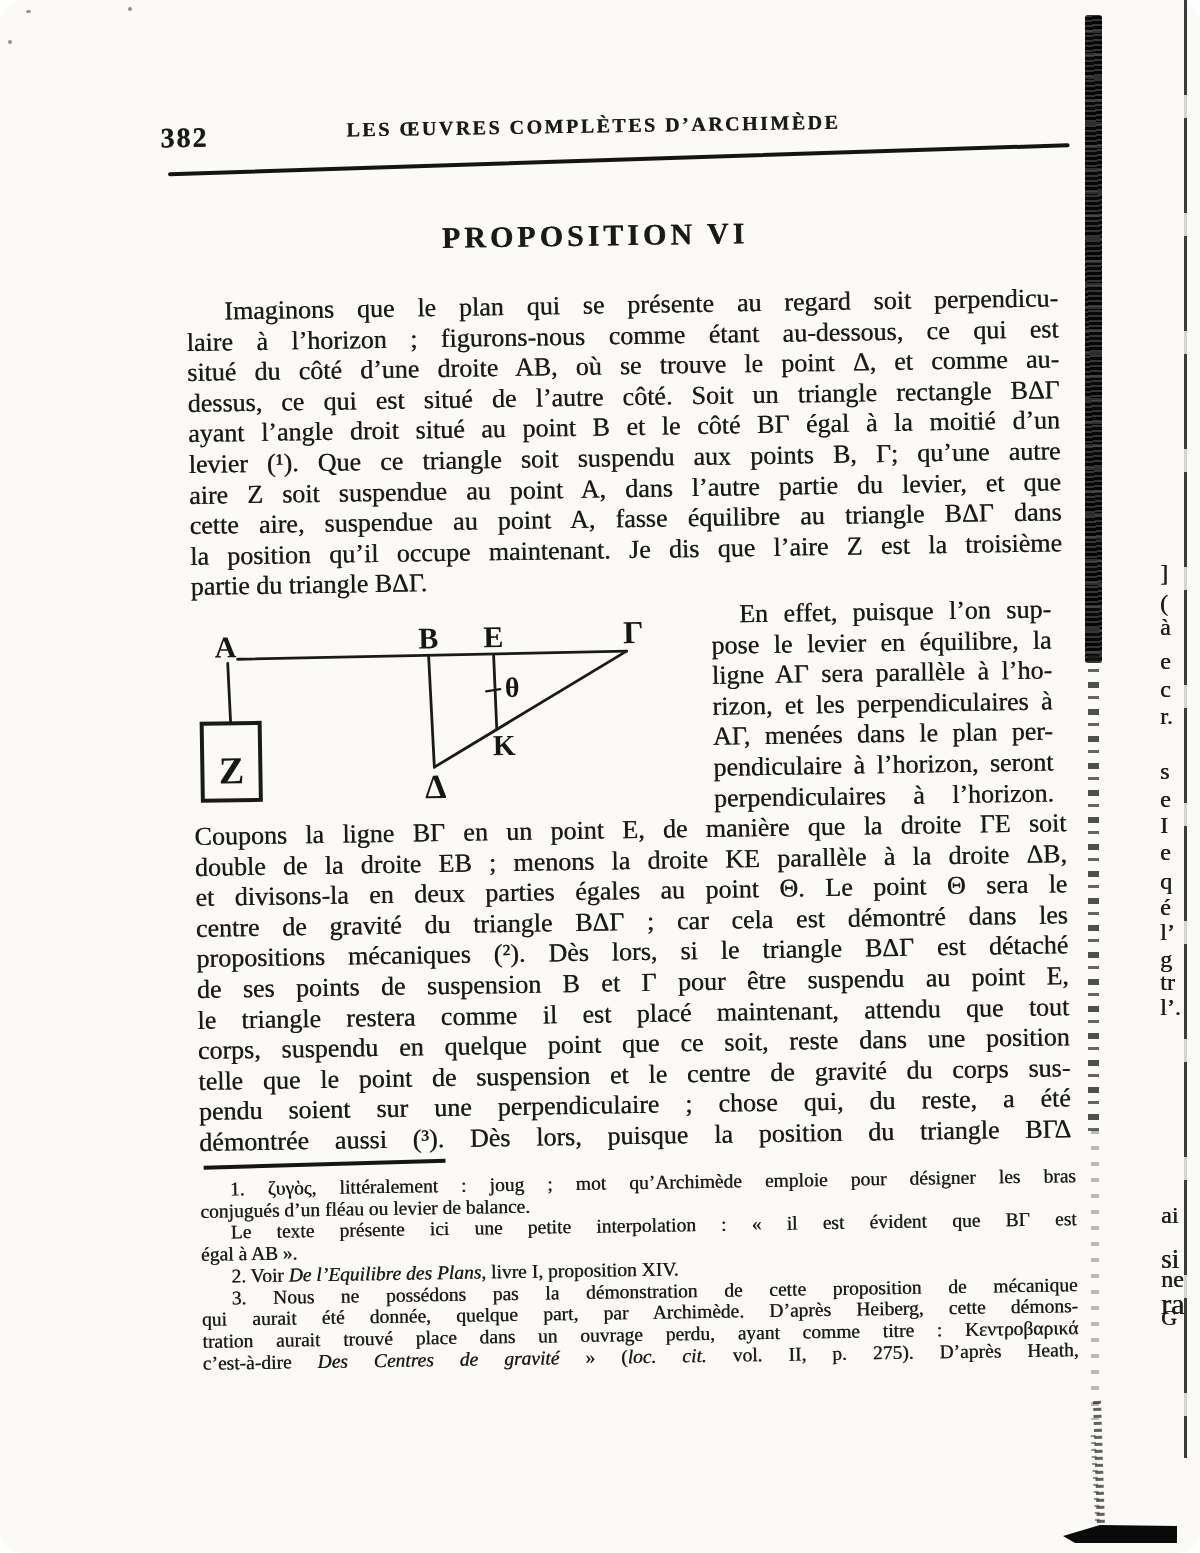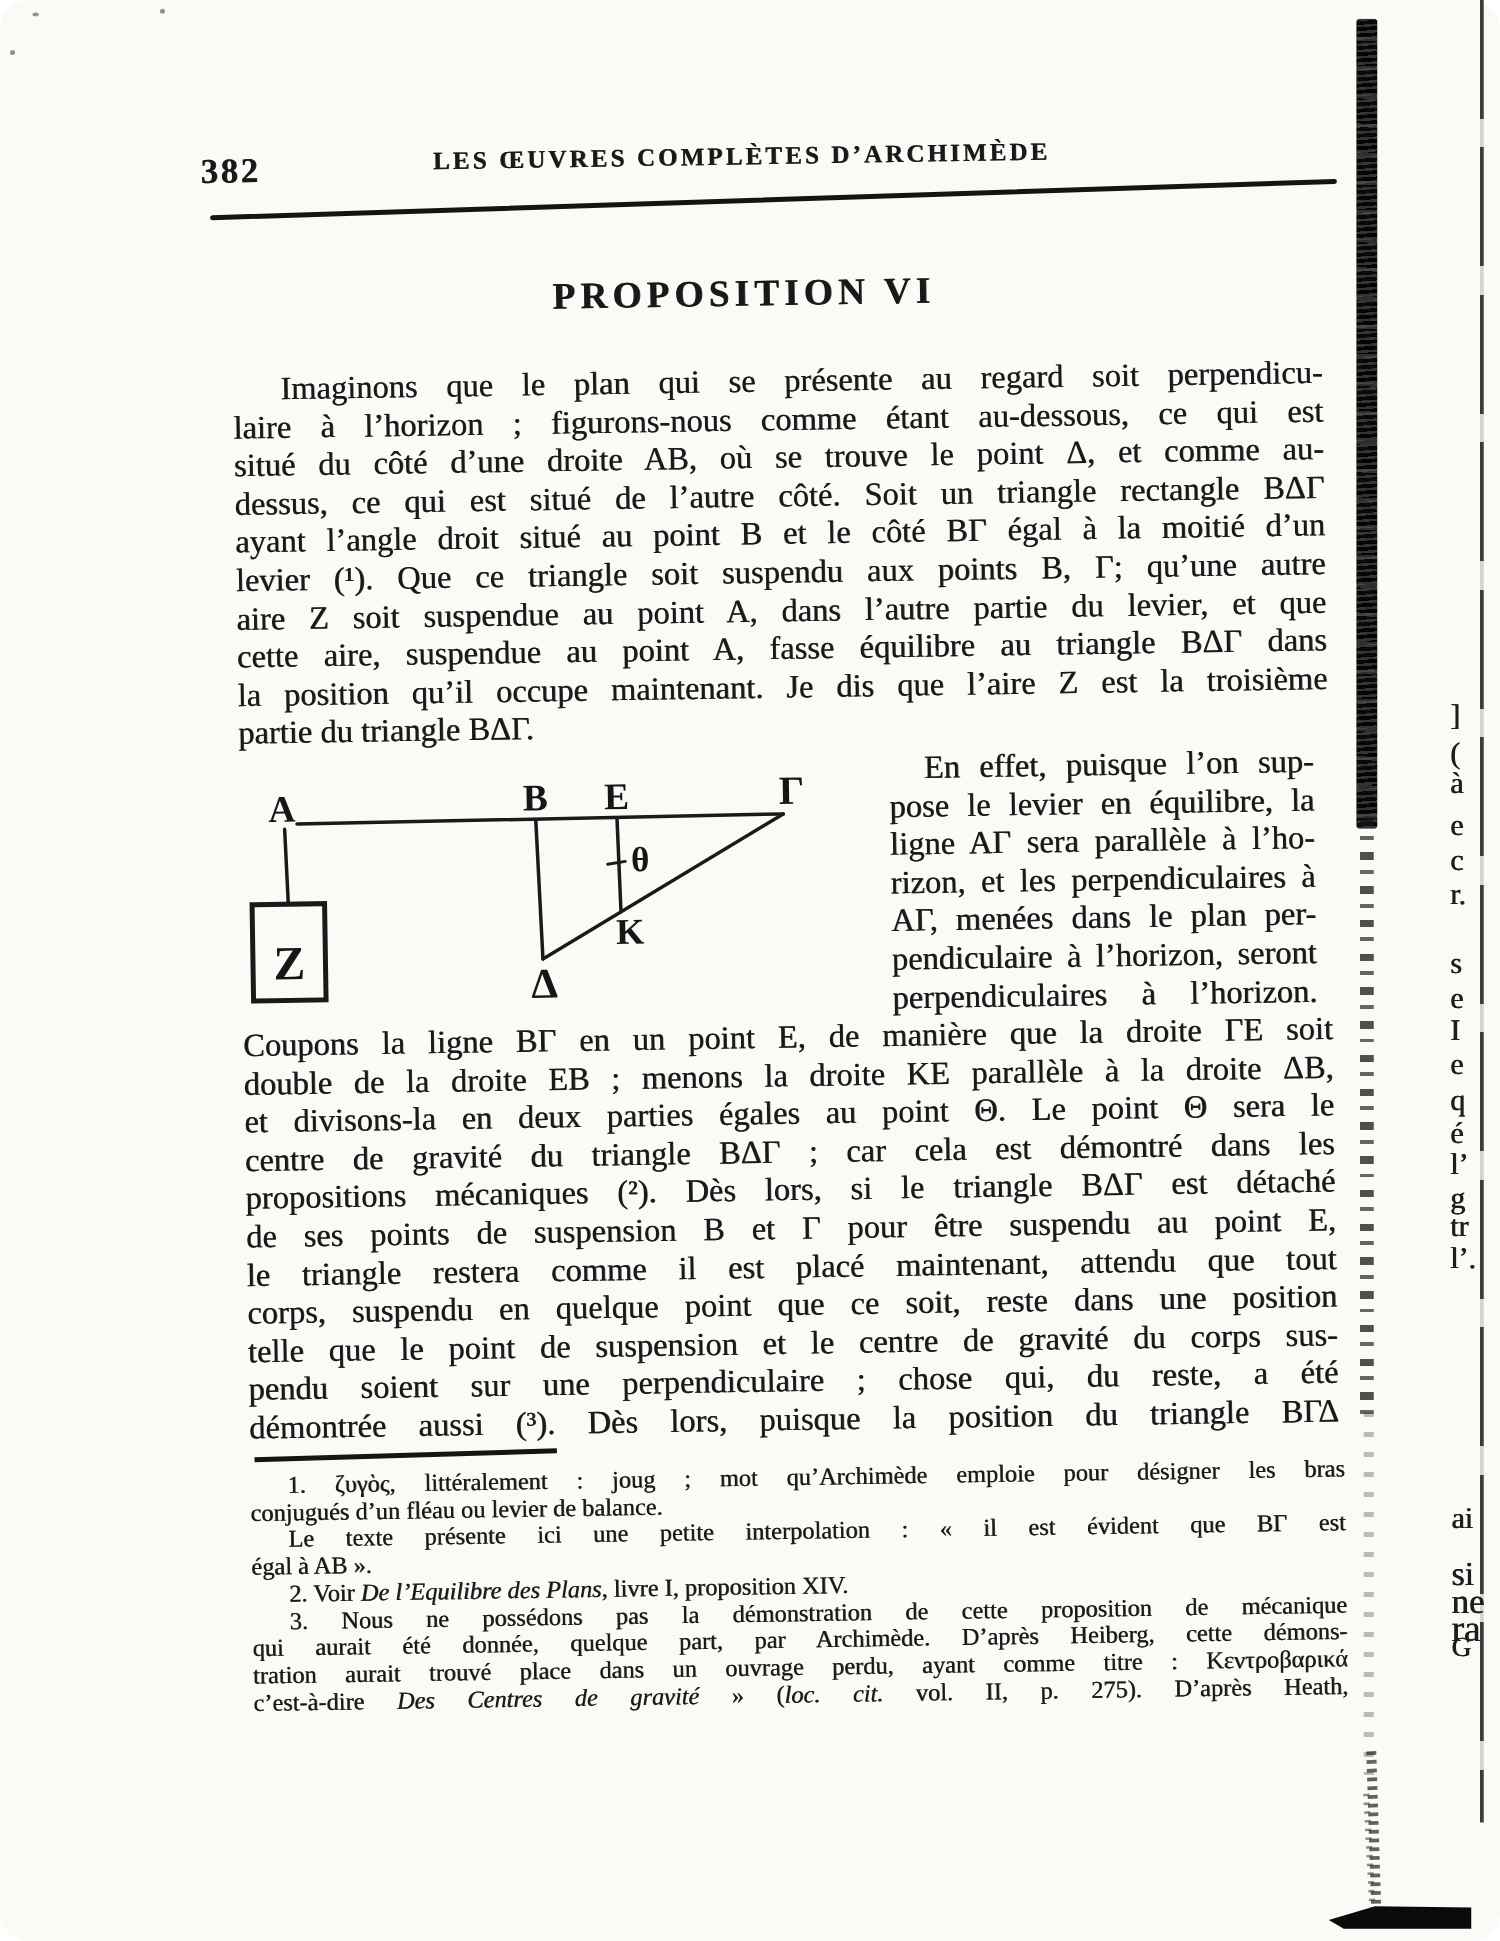--- a/index.html
+++ b/index.html
@@ -161,21 +161,21 @@
       <span class="frag" style="left: 1160px; top: 894px;">é</span>
       <span class="frag" style="left: 1160px; top: 919px;">l’</span>
       <span class="frag" style="left: 1160px; top: 946px;">g</span>
       <span class="frag" style="left: 1160px; top: 969px;">tr</span>
       <span class="frag" style="left: 1160px; top: 994px;">l’.</span>
     </div>
   <div id="frags-bottom">
       <span class="frag" style="left: 1161px; top: 1202px; font-size: 24px;">ai</span>
       <span class="frag b" style="left: 1161px; top: 1221px; font-size: 22px;">II.</span>
       <span class="frag" style="left: 1161px; top: 1244px; font-size: 27px;">si</span>
-      <span class="frag" style="left: 1161px; top: 1266px; font-size: 28px;">ne</span>
+      <span class="frag" style="left: 1161px; top: 1266px; font-size: 24px;">ne</span>
       <span class="frag" style="left: 1161px; top: 1287px; font-size: 30px;">ra</span>
       <span class="frag" style="left: 1161px; top: 1305px; font-size: 22px;">G</span>
     </div>
 
   <svg class="abs" style="left:1055px;top:1395px;" width="150" height="158" viewBox="0 0 150 158">
     <polygon points="8,141 45,130 122,131 122,148 20,148" fill="#0a0a0a"></polygon>
     <line x1="42" y1="6" x2="46" y2="132" stroke="#111" stroke-width="8" stroke-dasharray="3 4" opacity="0.65"></line>
     <line x1="38" y1="40" x2="43" y2="132" stroke="#222" stroke-width="5" stroke-dasharray="2 5" opacity="0.5"></line>
   </svg>
 

